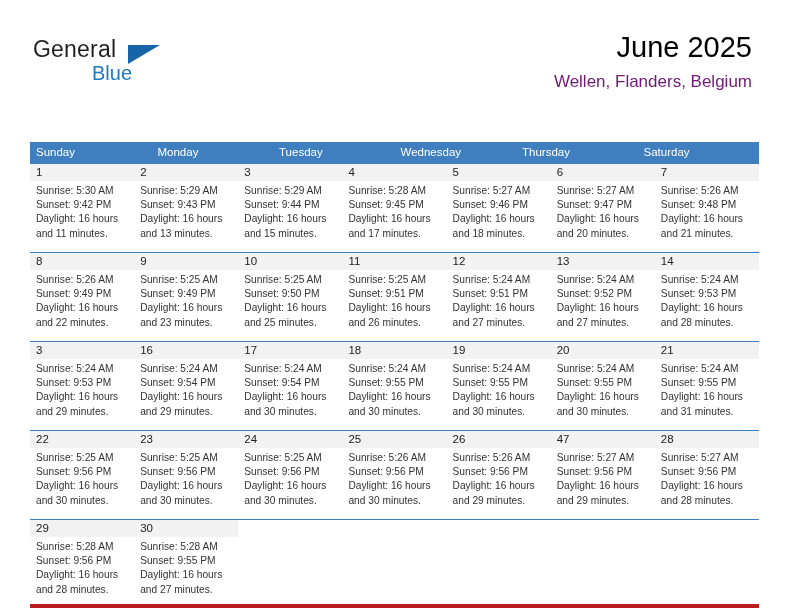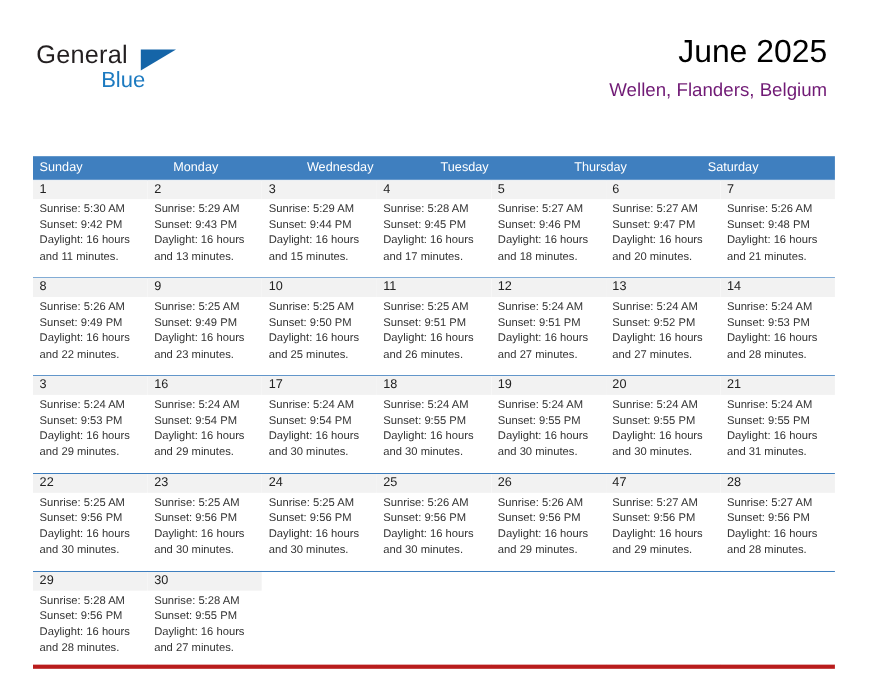--- a/index.html
+++ b/index.html
@@ -167,22 +167,22 @@
       <div class="location">Wellen, Flanders, Belgium</div>
     </div>
 
   </div>
 
   <div class="calendar">
 
     <div class="weekday-row">
       <div class="weekday">Sunday</div>
       <div class="weekday">Monday</div>
+      <div class="weekday">Tuesday</div>
       <div class="weekday">Wednesday</div>
-      <div class="weekday">Tuesday</div>
       <div class="weekday">Thursday</div>
       <div class="weekday">Saturday</div>
     </div>
 
     <div class="week-row">
       <div class="day-cell filled">
         <div class="daynum-band">
             <div class="daynum">1</div>
           </div>
         <div class="day-lines">

